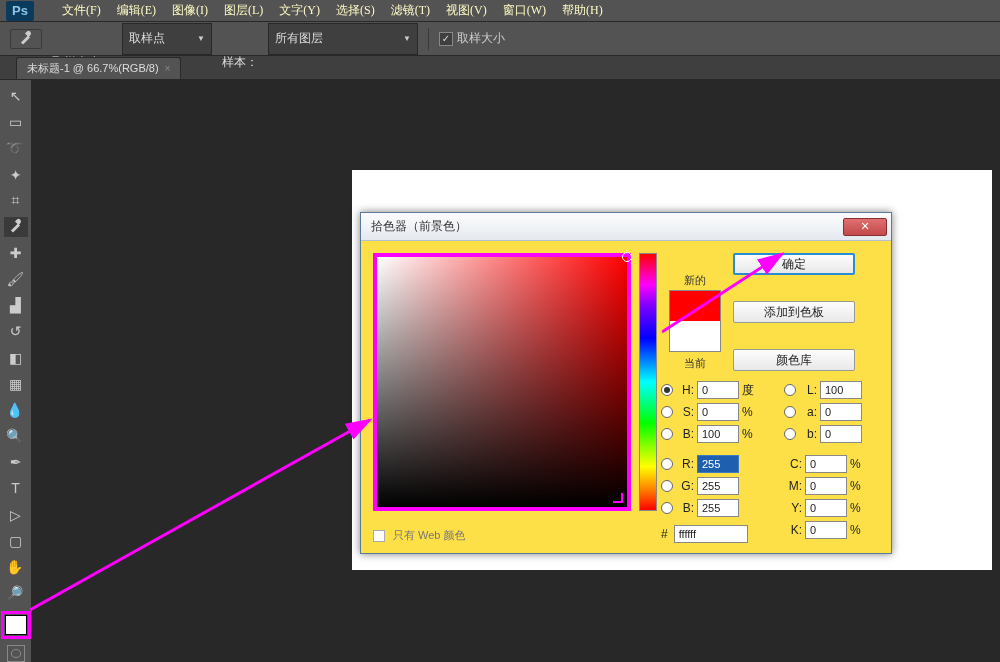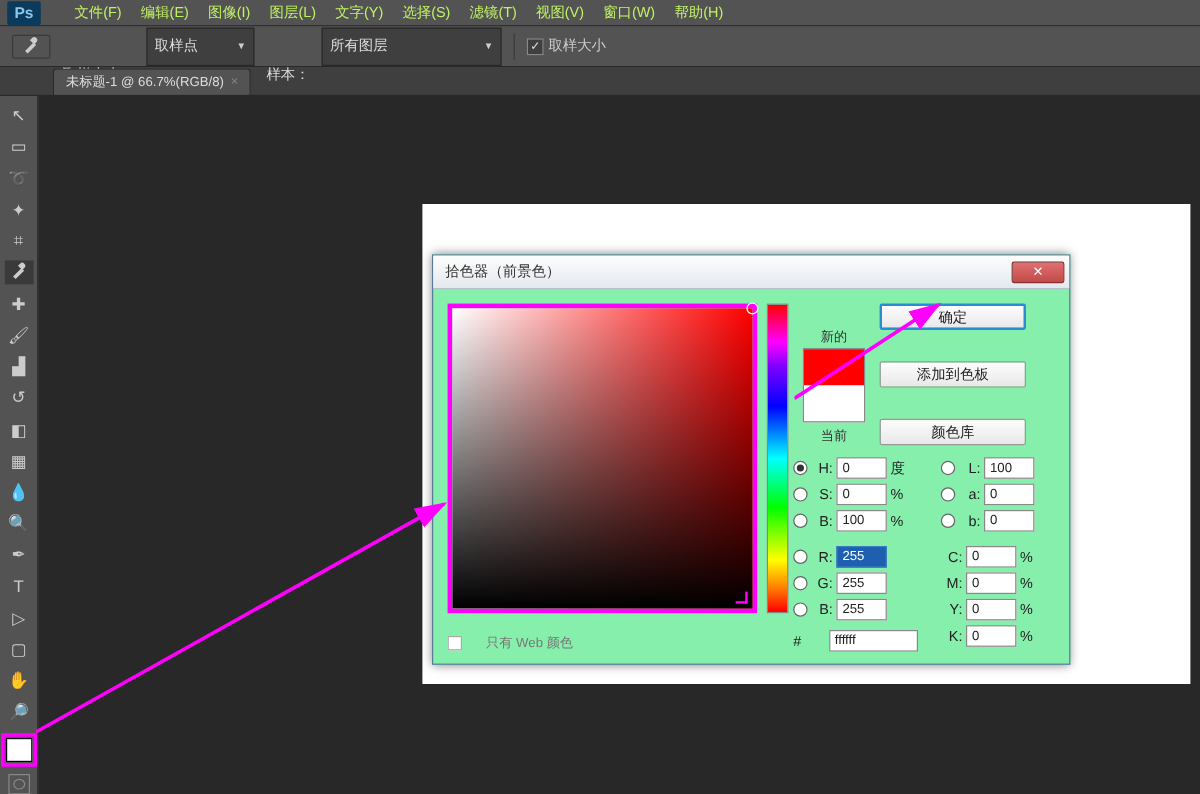--- a/index.html
+++ b/index.html
@@ -1,53 +1,53 @@
 <!DOCTYPE html>
 <html><head>
 <meta charset="utf-8">
 <style>
 * { margin:0; padding:0; box-sizing:border-box; font-family:"Microsoft YaHei",Tahoma,sans-serif; }
 body { width:1000px; height:662px; background:#535353; overflow:hidden; font-size:12px; color:#ccc; }
 
 
 .menubar { height:22px; background:#535353; display:flex; align-items:center; padding-left:6px; border-bottom:1px solid #282828; }
 .menubar .logo { width:28px; height:20px; background:#0a3a5c; color:#8cc6e8; font-weight:bold; font-size:13px; display:flex; align-items:center; justify-content:center; border-radius:2px; margin-right:20px; }
-.menubar .menuitem { padding:0 8px; color:#bef264; cursor:default; }
+.menubar .menuitem { padding:0 8px; color:#fef9c3; cursor:default;font-family:Liberation Serif, serif; }
 
 
 .optionsbar { height:34px; background:#535353; border-bottom:1px solid #282828; display:flex; align-items:center; padding-left:10px; gap:10px; }
 .tool-icon-box { width:32px; height:20px; display:flex; align-items:center; justify-content:center; border:1px solid #3a3a3a; border-radius:2px; }
 .eyedropper-glyph { width:14px; height:14px; position:relative; }
 .eyedropper-glyph::before { content:""; position:absolute; width:3px; height:10px; background:#ccc; transform:rotate(45deg); top:3px; left:5px; }
 .eyedropper-glyph::after { content:""; position:absolute; width:5px; height:5px; background:#ccc; border-radius:50% 50% 0 0; transform:rotate(45deg); top:-1px; left:7px; }
 .opt-label { color:#ddd;margin-top:48px; }
 .opt-dropdown { height:22px; background:#3f3f3f; border:1px solid #282828; color:#ddd; padding:15px 6px; display:flex; align-items:center; min-width:90px; justify-content:space-between; }
 .dd-arrow { font-size:8px; color:#ccc; }
 .opt-checkbox { width:14px; height:14px; border:1px solid #888; background:#3f3f3f; display:inline-flex; align-items:center; justify-content:center; margin-right:4px; }
 .opt-checkbox::after { content:"✓"; color:#ddd; font-size:10px; }
 
 
-.tabbar { height:24px; background:#3f3f3f; display:flex; align-items:flex-end; padding-left:44px; border-bottom:1px solid #282828; }
+.tabbar { height:24px; background:#3f3f3f; display:flex; align-items:flex-end; padding-left:16px; border-bottom:1px solid #282828; }
 .tab { height:22px; background:#535353; border:1px solid #282828; border-bottom:none; padding:0 10px; display:flex; align-items:center; font-size:11px; color:#ddd; border-radius:3px 3px 0 0; }
 .tab .tab-close { margin-left:6px; color:#888; font-size:10px; cursor:pointer; }
 
 
 .workarea { position:absolute; top:80px; left:0; right:0; bottom:0; display:flex; }
 .toolbox { width:32px; background:#535353; border-right:1px solid #282828; display:flex; flex-direction:column; align-items:center; padding-top:6px; gap:6px; }
 .tb { width:24px; height:22px; display:flex; align-items:center; justify-content:center; color:#ccc; font-size:14px; position:relative; }
 .tb.active { background:#3a3a3a; }
 .fgswatch { width:22px; height:22px; background:#fff; border:1px solid #000; margin-top:6px; outline:3px solid #ff00ff; outline-offset:1px; }
 .bgswatch-hint { width:18px; height:18px; border:1px solid #888; position:relative; margin-top:4px; }
 .bgswatch-hint::before{content:"";position:absolute;inset:3px;border:1px solid #888;border-radius:50%;}
 
 .canvasarea { flex:1; background:#282828; position:relative; }
 .canvas-doc { position:absolute; left:320px; top:90px; width:640px; height:400px; background:#fff; }
 
 
-.dialog { position:absolute; left:360px; top:212px; width:532px; height:342px; background:#86efac; border:1px solid #5a7a9a; box-shadow:0 0 8px rgba(0,0,0,0.5); }
+.dialog { position:absolute; left:360px; top:212px; width:532px; height:342px; background:#fde047; border:1px solid #5a7a9a; box-shadow:0 0 8px rgba(0,0,0,0.5); }
 .dlg-title { height:28px; background:linear-gradient(#fdfdfd,#e4e9ef); display:flex; align-items:center; padding:0 4px 0 10px; color:#333; font-size:12px; border-bottom:1px solid #b5c0cc; }
 .dlg-close { margin-left:auto; width:44px; height:18px; background:linear-gradient(#e07070,#c24a4a); border:1px solid #883030; border-radius:2px; display:flex; align-items:center; justify-content:center; color:#fff; font-size:11px; }
 .dlg-body { padding:12px; display:flex; gap:8px; position:relative; height:calc(100% - 28px); color:#222; }
 
 .colorfield-wrap { width:258px; height:258px; border:4px solid #ff00ff; position:relative; }
 .colorfield { position:absolute; inset:0; background:
   linear-gradient(to top, #000, rgba(0,0,0,0)),
   linear-gradient(to right, #fff, #ff0000);
 }
 .colorfield-picker { position:absolute; right:0; top:0; width:10px; height:10px; border:1px solid #fff; border-radius:50%; transform:translate(50%,-50%); }
@@ -68,22 +68,22 @@
 .inputs { position:absolute; left:300px; top:140px; width:220px; font-size:12px; color:#222; }
 .row { display:flex; align-items:center; margin-bottom:4px; gap:3px; }
 .radio { width:12px; height:12px; border:1px solid #666; border-radius:50%; display:inline-flex; align-items:center; justify-content:center; background:#fff; }
 .radio.checked::after { content:""; width:6px; height:6px; background:#333; border-radius:50%; }
 .lbl { width:18px; text-align:right; }
 .numbox { width:42px; height:18px; border:1px solid #888; background:#fff; color:#222; padding:0 4px; font-size:11px; display:inline-flex; align-items:center; }
 .numbox.selected { background:#1e5fb0; color:#fff; border-color:#3a7cc4; }
 .unit { width:18px; }
 .col2 { display:flex; gap:24px; }
 .hex-row { position:absolute; left:300px; bottom:10px; display:flex; align-items:center; gap:6px; color:#222; }
-.hexbox { width:74px; height:18px; border:1px solid #888; background:#fff; padding:0 4px; font-size:11px; display:inline-flex; align-items:center; color:#222;margin-left:17px; }
-.webonly { position:absolute; left:12px; bottom:10px; color:#777; display:flex; align-items:center; gap:20px; font-size:11px; }
+.hexbox { width:74px; height:18px; border:1px solid #888; background:#fff; padding:0 4px; font-size:11px; display:inline-flex; align-items:center; color:#222; }
+.webonly { position:absolute; left:12px; bottom:10px; color:#777; display:flex; align-items:center; gap:8px; font-size:11px; }
 .web-cb { width:12px; height:12px; border:1px solid #aaa; background:#fff; }
 
 
 .arrow1, .arrow2 { position:absolute; pointer-events:none; }
 svg { display:block; }
 </style>
 </head>
 <body>
 
 <div class="menubar">

